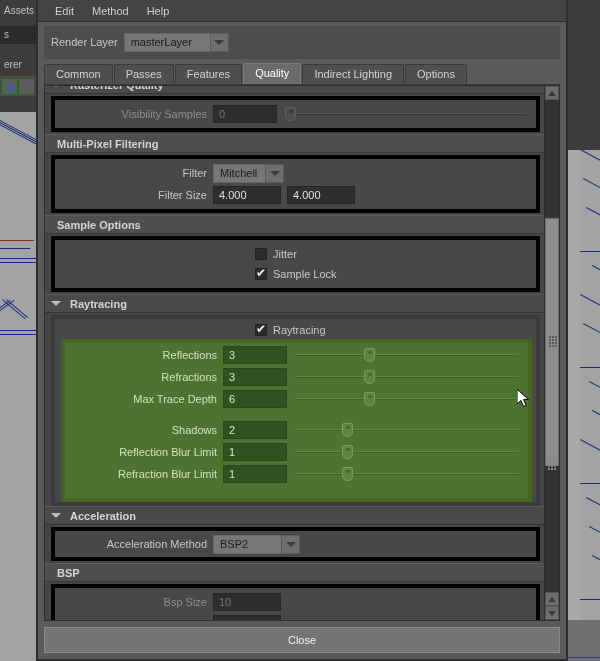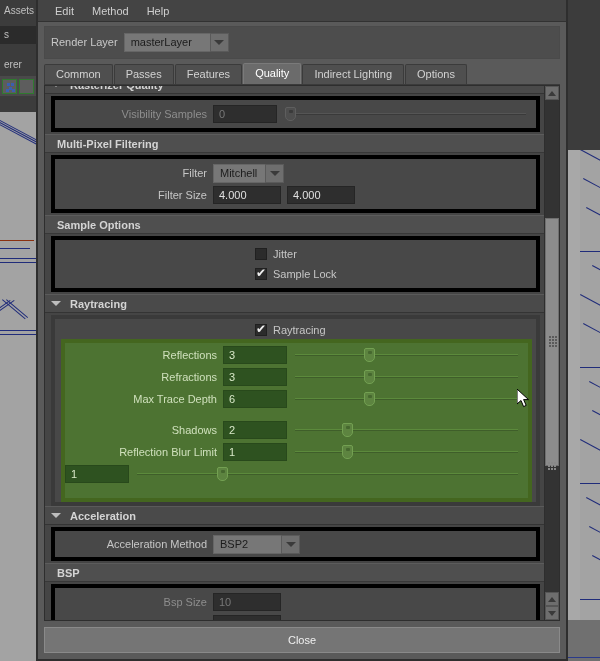--- a/index.html
+++ b/index.html
@@ -344,20 +344,21 @@
             </div>
             <div class="frow">
               <div class="flabel gr">Reflection Blur Limit</div>
               <div class="field gr" style="width:64px">1</div>
               <div class="slider">
                 <div class="strack gr"></div>
                   <div class="shandle gr" style="left:21%"></div>
               </div>
             </div>
             <div class="frow">
+              <div class="flabel gr">Refraction Blur Limit</div>
               <div class="field gr" style="width:64px">1</div>
               <div class="slider">
                 <div class="strack gr"></div>
                   <div class="shandle gr" style="left:21%"></div>
               </div>
             </div>
           </div>
         </div>
 
         <div class="sec-head">

